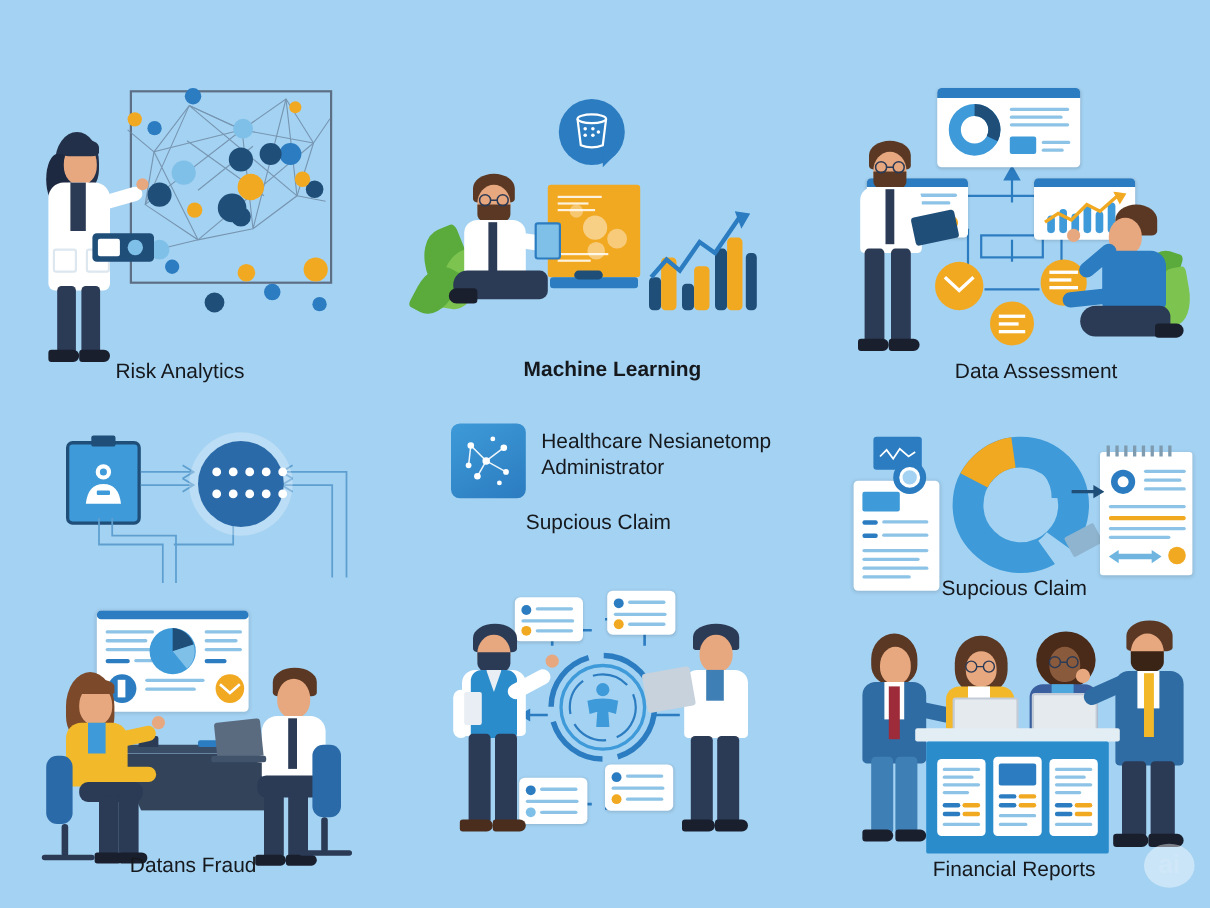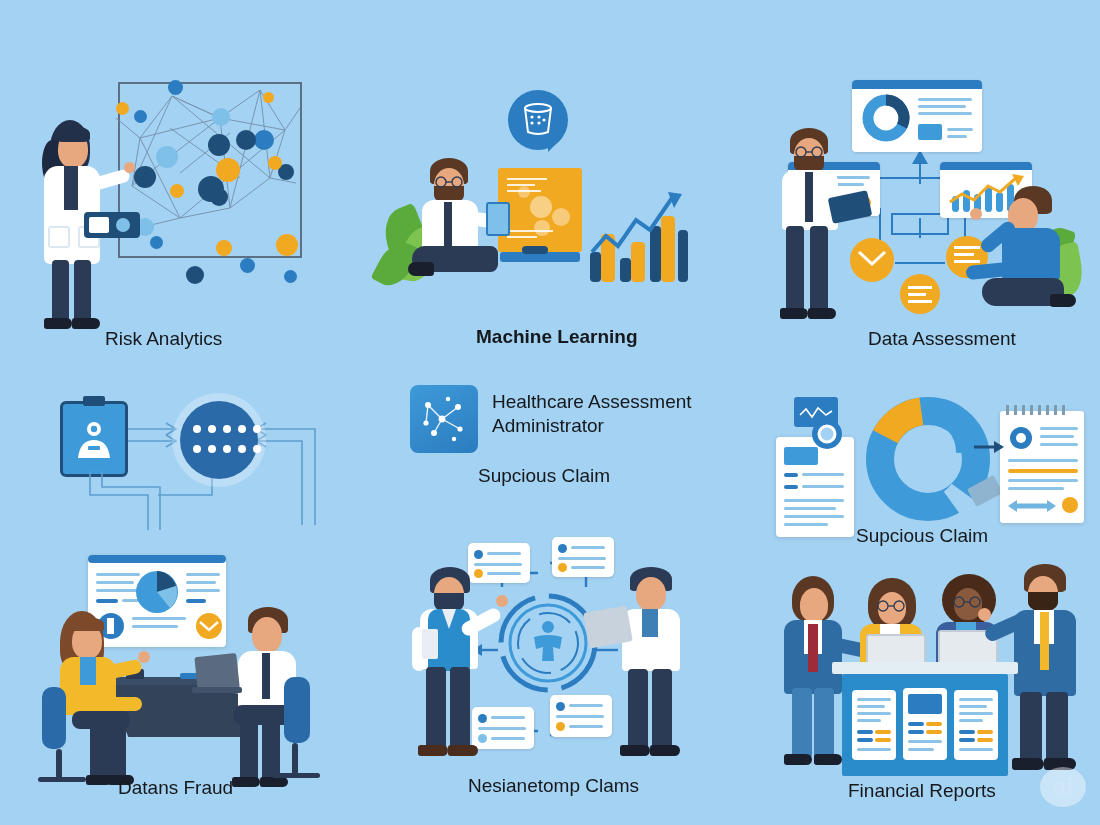--- a/index.html
+++ b/index.html
@@ -371,21 +371,21 @@
             <circle cx="28" cy="30" r="3.4"></circle>
           <circle cx="44" cy="18" r="3"></circle>
             <circle cx="20" cy="44" r="3"></circle>
           <circle cx="46" cy="40" r="2.6"></circle>
             <circle cx="12" cy="34" r="2.6"></circle>
           <circle cx="34" cy="10" r="2.2"></circle>
             <circle cx="40" cy="50" r="2.2"></circle>
         </g>
       </svg>
     </div>
-    <div style="position:absolute;left:82px;top:6px;font-size:19px;color:#15181c;white-space:nowrap;">Healthcare Assessment</div>
+    <div style="position:absolute;left:82px;top:6px;font-size:19px;color:#15181c;white-space:nowrap;">Healthcare Nesianetomp</div>
     <div style="position:absolute;left:82px;top:30px;font-size:19px;color:#15181c;white-space:nowrap;">Administrator</div>
     <div style="position:absolute;left:68px;top:80px;font-size:19px;color:#15181c;white-space:nowrap;">Supcious Claim</div>
   </div>
 
   <div class="panel" style="left:760px;top:385px;width:330px;height:175px;">
 
     <div class="rr wh" style="left:16px;top:52px;width:78px;height:100px;border-radius:4px;box-shadow:0 1px 4px rgba(0,0,0,.15);">
       <div class="rr b-blue" style="left:8px;top:10px;width:34px;height:18px;border-radius:2px;"></div>
       <div class="dl-d" style="left:8px;top:36px;width:14px;"></div>
       <div class="dl" style="left:26px;top:36px;width:42px;"></div>
@@ -607,21 +607,20 @@
       <div class="body-sh wh" style="left:14px;top:42px;width:58px;height:62px;border-radius:12px 12px 4px 4px;"></div>
       <div class="body-sh" style="left:34px;top:42px;width:16px;height:28px;background:#3e7fb5;"></div>
       <div class="body-sh wh" style="left:-16px;top:54px;width:44px;height:14px;border-radius:8px;transform:rotate(10deg);"></div>
       <div class="rr" style="left:-22px;top:42px;width:44px;height:36px;background:#c7d2dc;border-radius:3px;transform:rotate(-10deg);"></div>
       <div class="leg" style="left:20px;top:102px;width:20px;height:80px;border-radius:4px;"></div>
       <div class="leg" style="left:44px;top:102px;width:20px;height:80px;border-radius:4px;"></div>
       <div class="shoe" style="left:12px;top:178px;width:30px;height:11px;background:#1a1f2e;"></div>
       <div class="shoe" style="left:42px;top:178px;width:30px;height:11px;background:#1a1f2e;"></div>
     </div>
 
-    <div class="cap" style="left:78px;top:240px;">Nesianetomp Clams</div>
   </div>
 
   <div class="panel" style="left:760px;top:548px;width:330px;height:250px;">
 
     <div style="position:absolute;left:14px;top:28px;width:96px;height:200px;">
       <div class="hair" style="left:18px;top:0px;width:42px;height:46px;background:#5a3823;border-radius:50% 50% 38% 38%;"></div>
       <div class="head" style="left:26px;top:12px;width:28px;height:34px;"></div>
       <div class="body-sh" style="left:10px;top:44px;width:58px;height:74px;background:#2f6ca3;border-radius:12px 12px 4px 4px;"></div>
       <div class="body-sh wh" style="left:30px;top:44px;width:18px;height:34px;"></div>
       <div class="body-sh" style="left:34px;top:48px;width:10px;height:48px;background:#9e2b3a;"></div>

